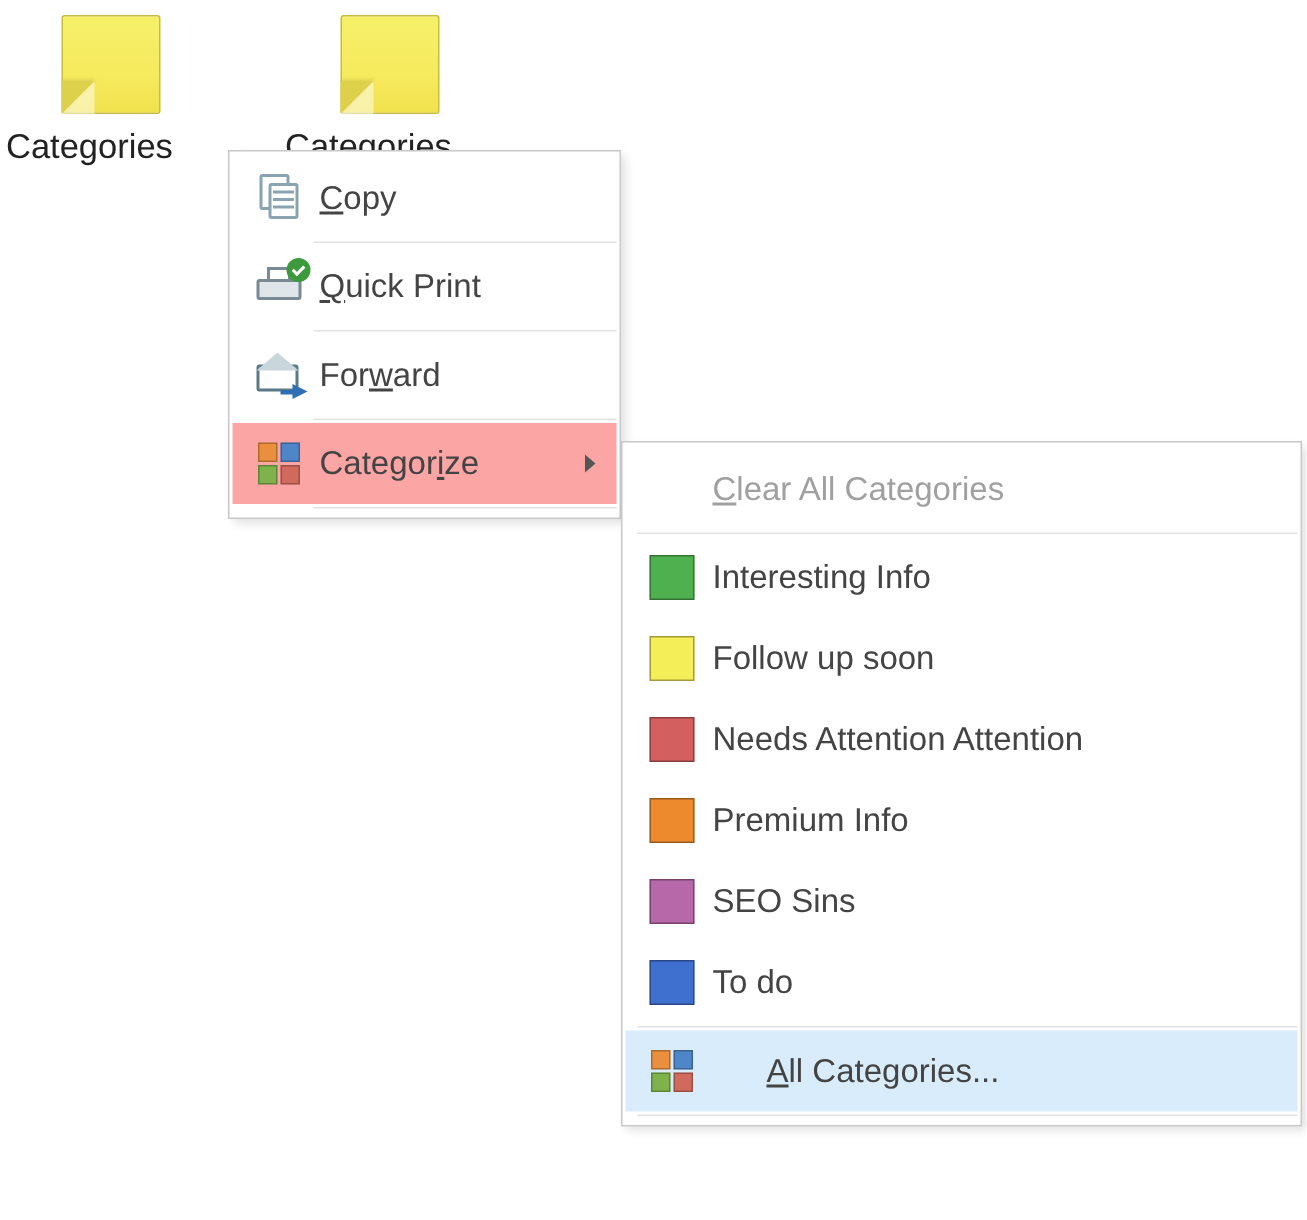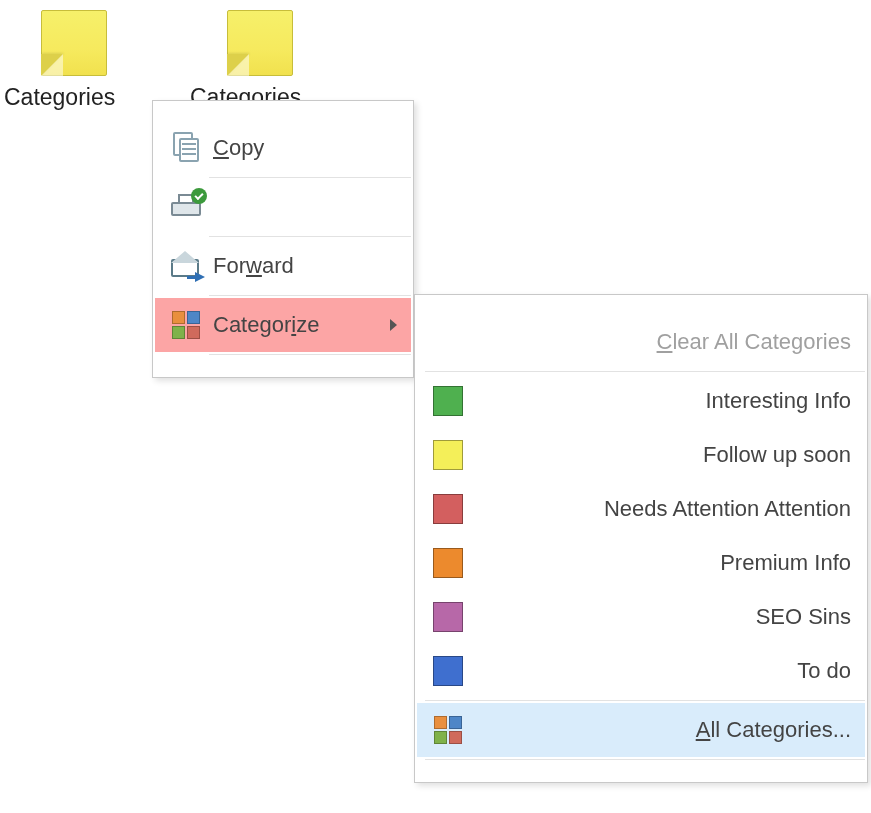--- a/index.html
+++ b/index.html
@@ -52,21 +52,21 @@
     .note-label {
       font-size: 23px;
       color: #222;
     }
 
     .context-menu {
       position: absolute;
       background: #ffffff;
       border: 1px solid #c8c8c8;
       box-shadow: 3px 3px 6px rgba(0,0,0,0.12);
-      padding: 20px 2px;
+      padding: 4px 2px;
     }
 
     .menu-item {
       display: flex;
       align-items: center;
       height: 54px;
       padding: 0 14px 0 8px;
       white-space: nowrap;
       color: #444;
       position: relative;
@@ -241,21 +241,20 @@
 
     #menu1 {
       left: 152px;
       top: 100px;
       width: 262px;
     }
     #menu2 {
       left: 414px;
       top: 294px;
       width: 454px;
-      text-align: right;
     }
   </style>
 </head>
 <body>
 
 <div class="note-item" id="note1">
   <div class="note-icon">
     <div class="body"></div>
       <div class="fold2"></div>
       <div class="fold"></div>
@@ -292,20 +291,23 @@
   <div class="menu-sep"></div>
 
   <div class="menu-item">
     <div class="menu-icon-cell">
       <div class="icon-print">
         <div class="paper"></div>
           <div class="tray"></div>
           <div class="check"></div>
       </div>
     </div>
+    <div class="menu-label">
+      <span></span><span class="mnemonic">Q</span><span>uick Print</span>
+    </div>
   </div>
 
   <div class="menu-sep"></div>
 
   <div class="menu-item">
     <div class="menu-icon-cell">
       <div class="icon-forward">
         <div class="env"></div>
           <div class="flap"></div>
           <div class="arrline"></div>

